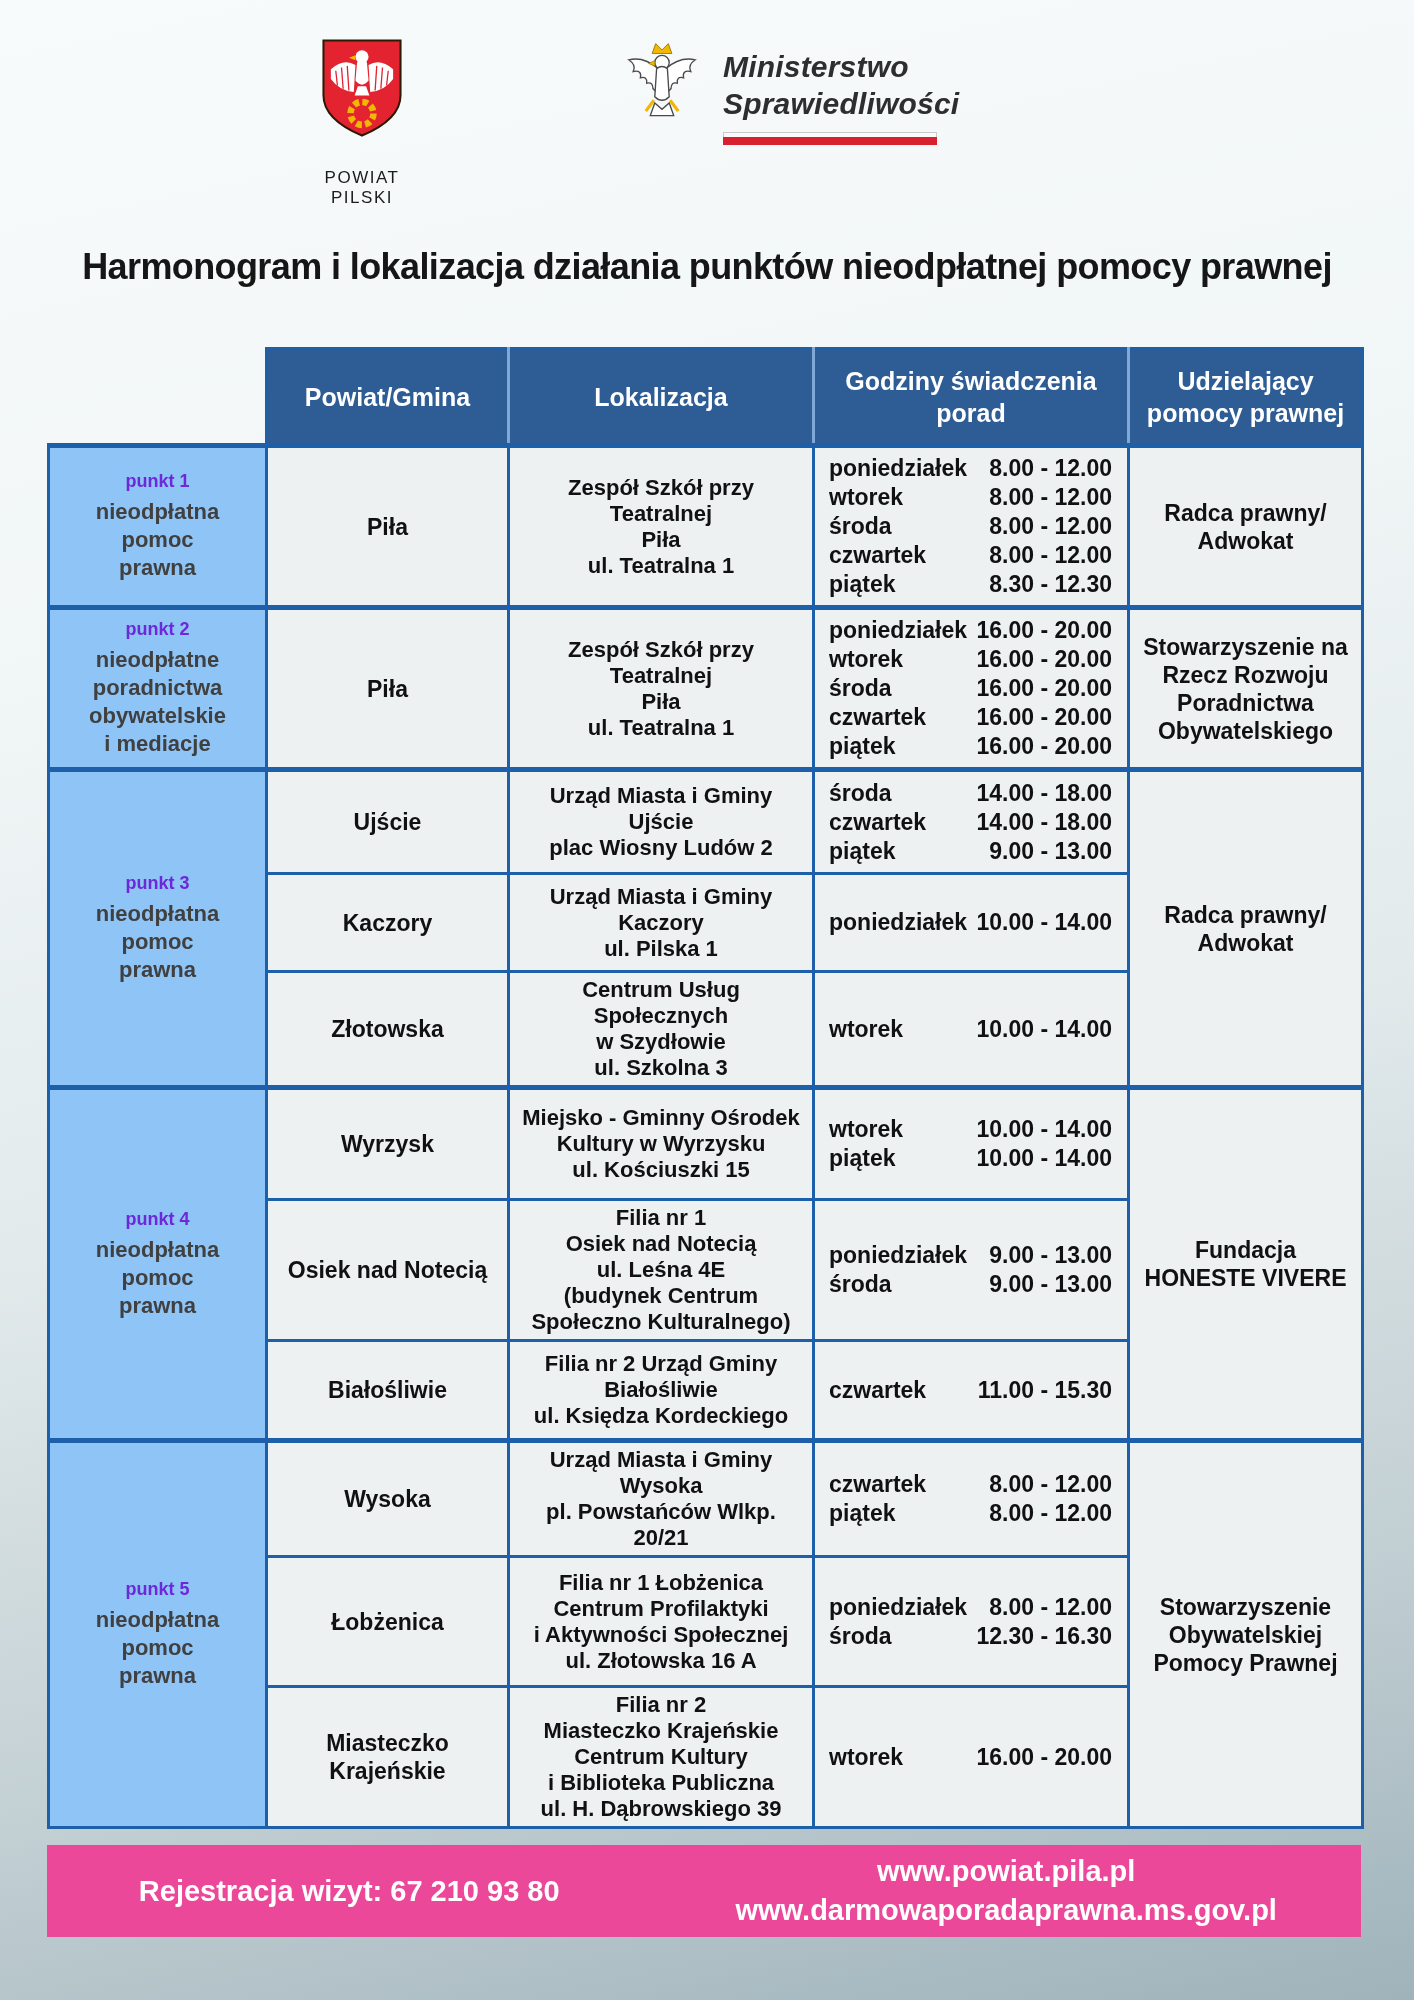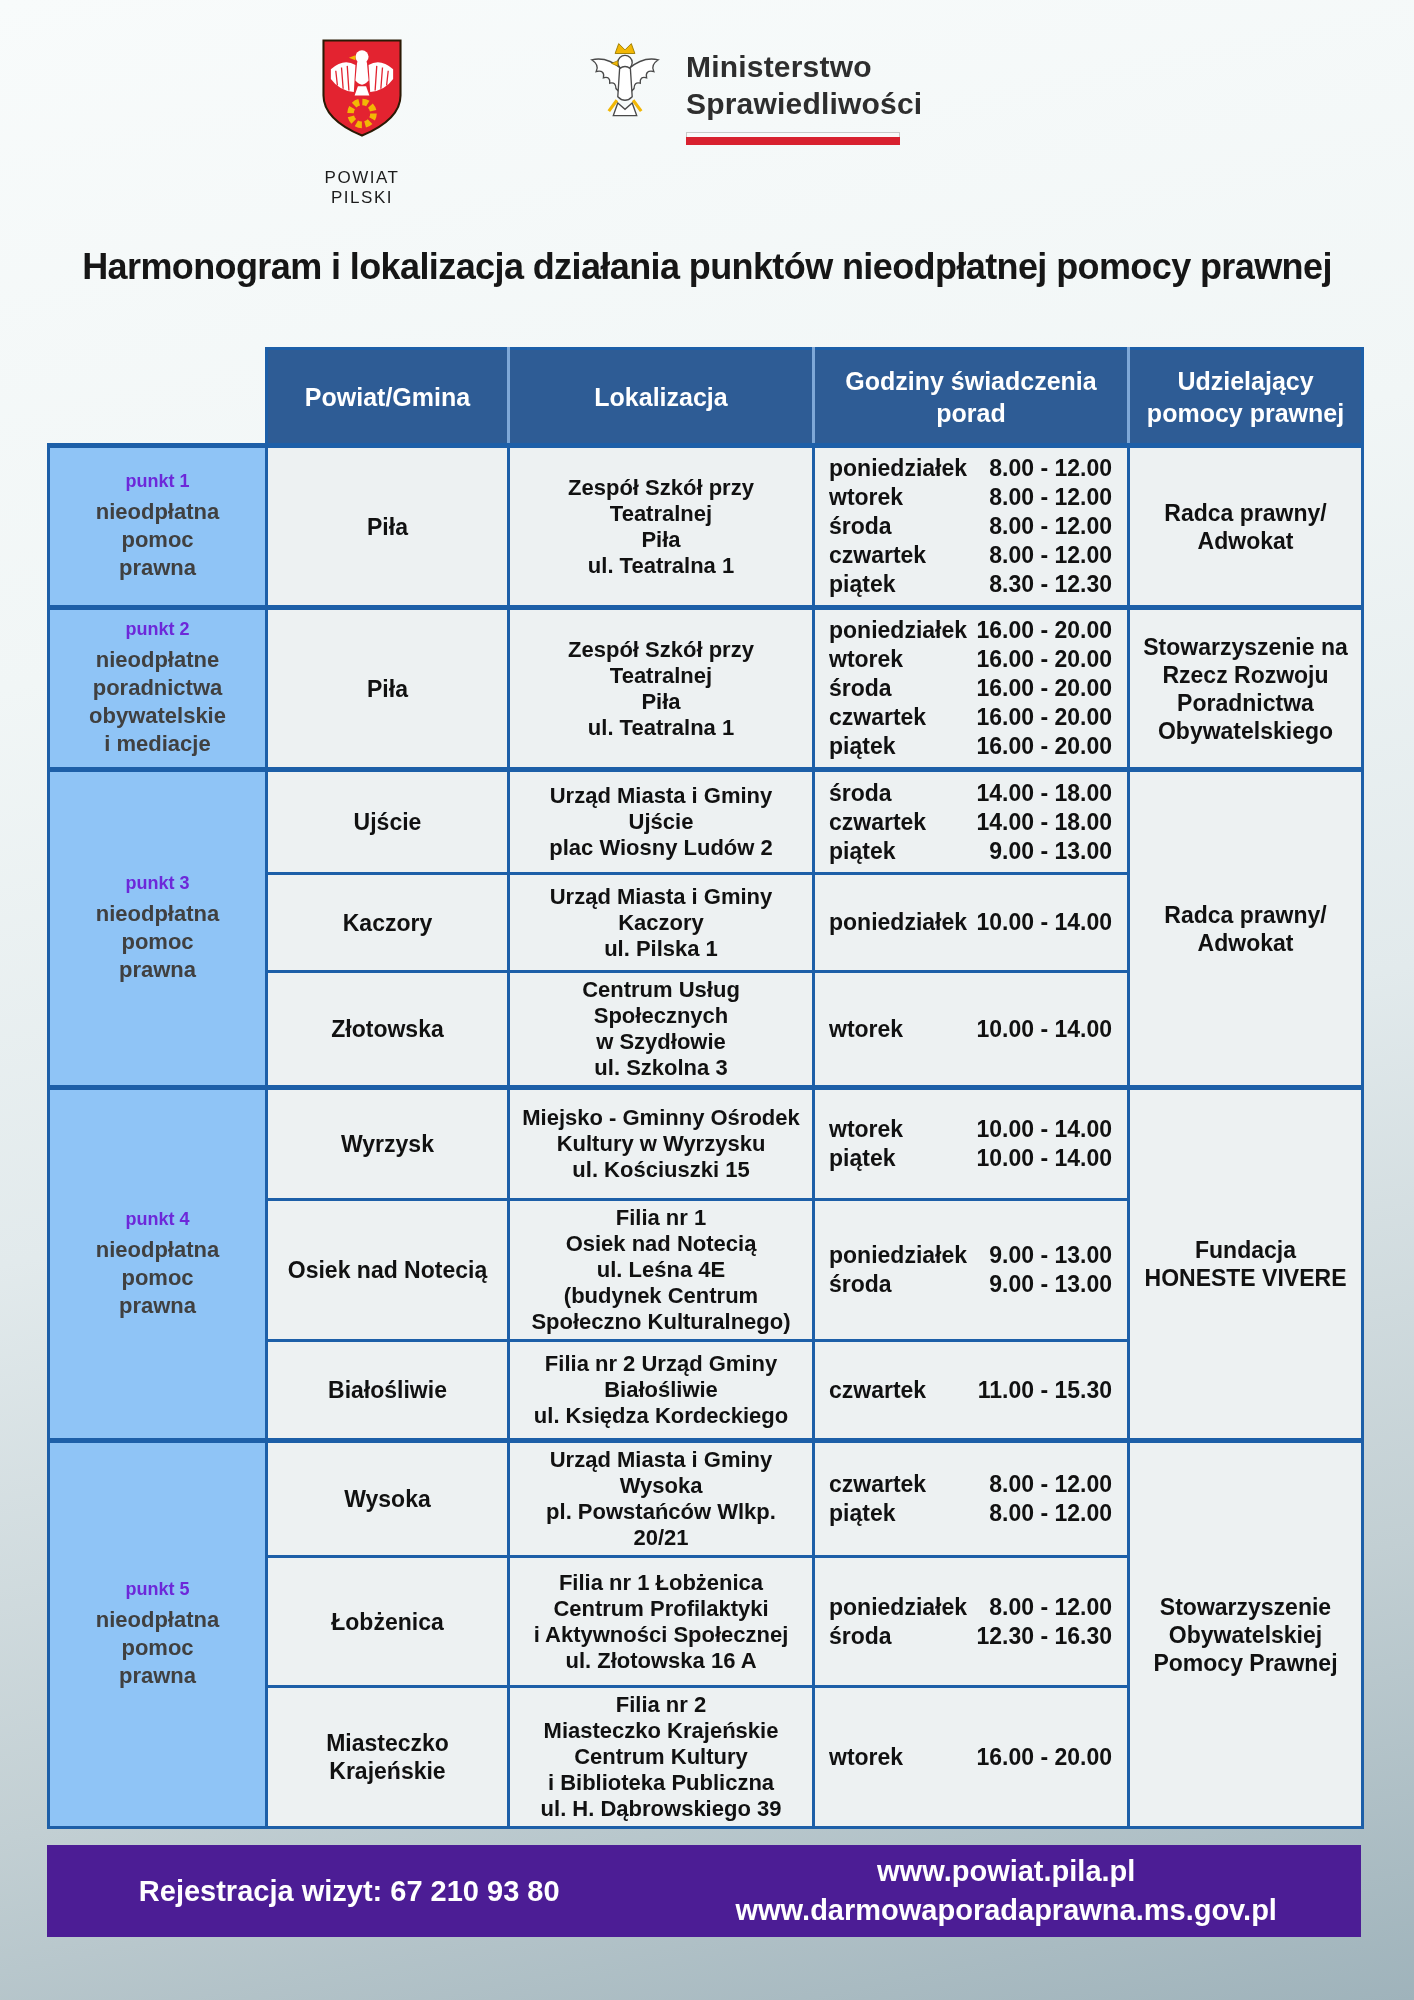--- a/index.html
+++ b/index.html
@@ -9,21 +9,21 @@
     background:linear-gradient(168deg,#f8fbfb 0%, #f1f6f6 30%, #e2eaec 55%, #c2cfd3 80%, #9fb3bb 100%);
     overflow:hidden;
     color:#111;
   }
   .page { position:relative; width:1414px; height:2000px; }
 
   
   .logos { position:relative; height:218px; }
   .crest-block { position:absolute; left:298px; top:38px; width:128px; text-align:center; }
   .crest-caption { margin-top:26px; font-size:17px; letter-spacing:1.5px; color:#1c1c1c; font-weight:400; }
-  .ministry-block { position:absolute; left:580px; top:40px; display:flex; align-items:flex-start; }
+  .ministry-block { position:absolute; left:617px; top:40px; display:flex; align-items:flex-start;font-style:italic; }
   .ministry-text { margin-left:16px; padding-top:8px; }
   .ministry-line { font-size:30px; font-weight:600; color:#2e2e2e; line-height:37px; letter-spacing:0.2px; }
   .flag-underline { margin-top:10px; width:214px; }
   .flag-white { height:5px; background:#fafafa; border:1px solid #c9c9c9; border-bottom:none; }
   .flag-red { height:8px; background:#d8212f; }
 
   
   .title { text-align:center; margin-top:26px; font-weight:700; font-size:36px; line-height:45px; letter-spacing:-0.6px; color:#161616; }
 
   
@@ -49,21 +49,21 @@
   }
   .punkt { color:#6d28d9; font-size:18px; font-weight:700; margin-bottom:6px; }
   .punkt-desc { color:#404040; font-size:22px; font-weight:700; line-height:28px; white-space:pre-line; }
   td.hours { text-align:left; padding:6px 15px 6px 14px; }
   .hrow { display:flex; justify-content:space-between; line-height:29px; font-size:23px; font-weight:700; }
   .hrow .time { text-align:right; }
   tr.group-start td { border-top-width:5px; }
 
   
   .footer {
-    margin-left:47px; width:1314px; height:92px; background:#4c1d95;
+    margin-left:47px; width:1314px; height:92px; background:#ec4899;
     display:flex; align-items:center; color:#fff; font-weight:700;
   }
   .footer-left { flex:0 0 46%; text-align:center; font-size:29px; }
   .footer-right { flex:1; text-align:center; font-size:29px; line-height:39px; }
 </style>
 </head>
 <body>
 
 <div class="page">
 

